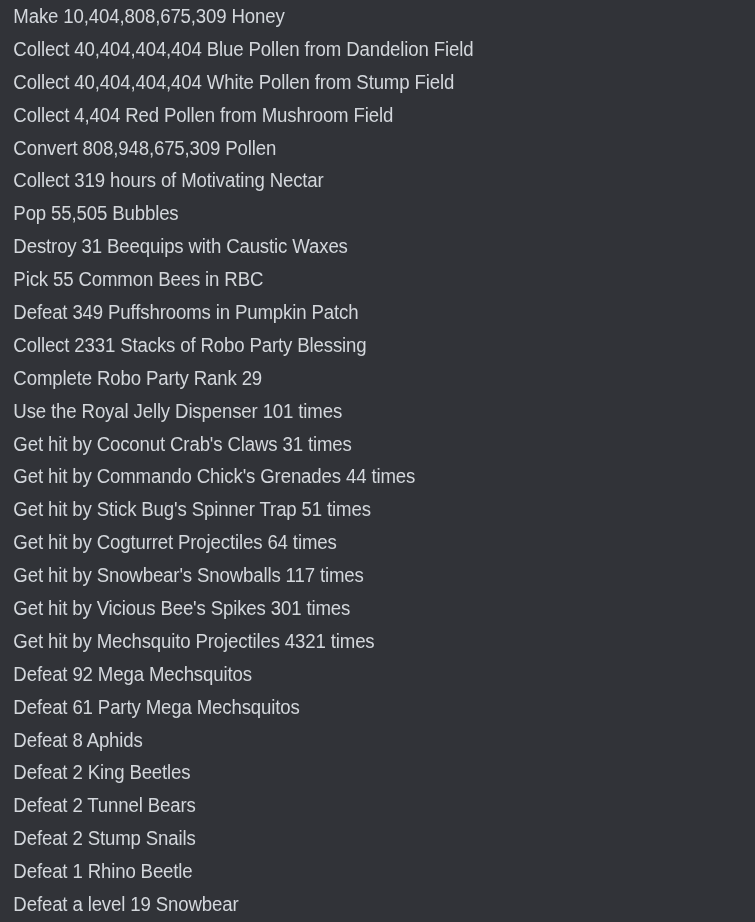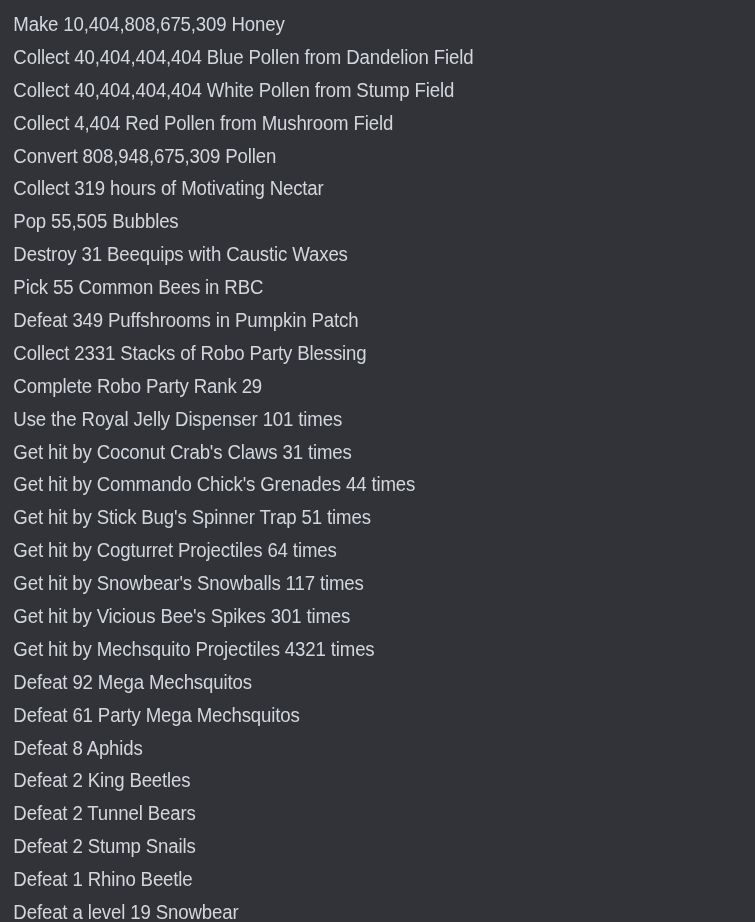--- a/index.html
+++ b/index.html
@@ -15,21 +15,21 @@
     font-family: "Liberation Sans", "DejaVu Sans", sans-serif;
     -webkit-font-smoothing: antialiased;
   }
 
   #quest-panel {
     position: relative;
     width: 755px;
     height: 922px;
     background: #313338;
     box-sizing: border-box;
-    padding: 8px 0 0 0;
+    padding: 0 0 0 0;
     overflow: hidden;
   }
 
   #quest-list {
     list-style: none;
     margin: 0;
     padding: 0;
     display: block;
   }
 

